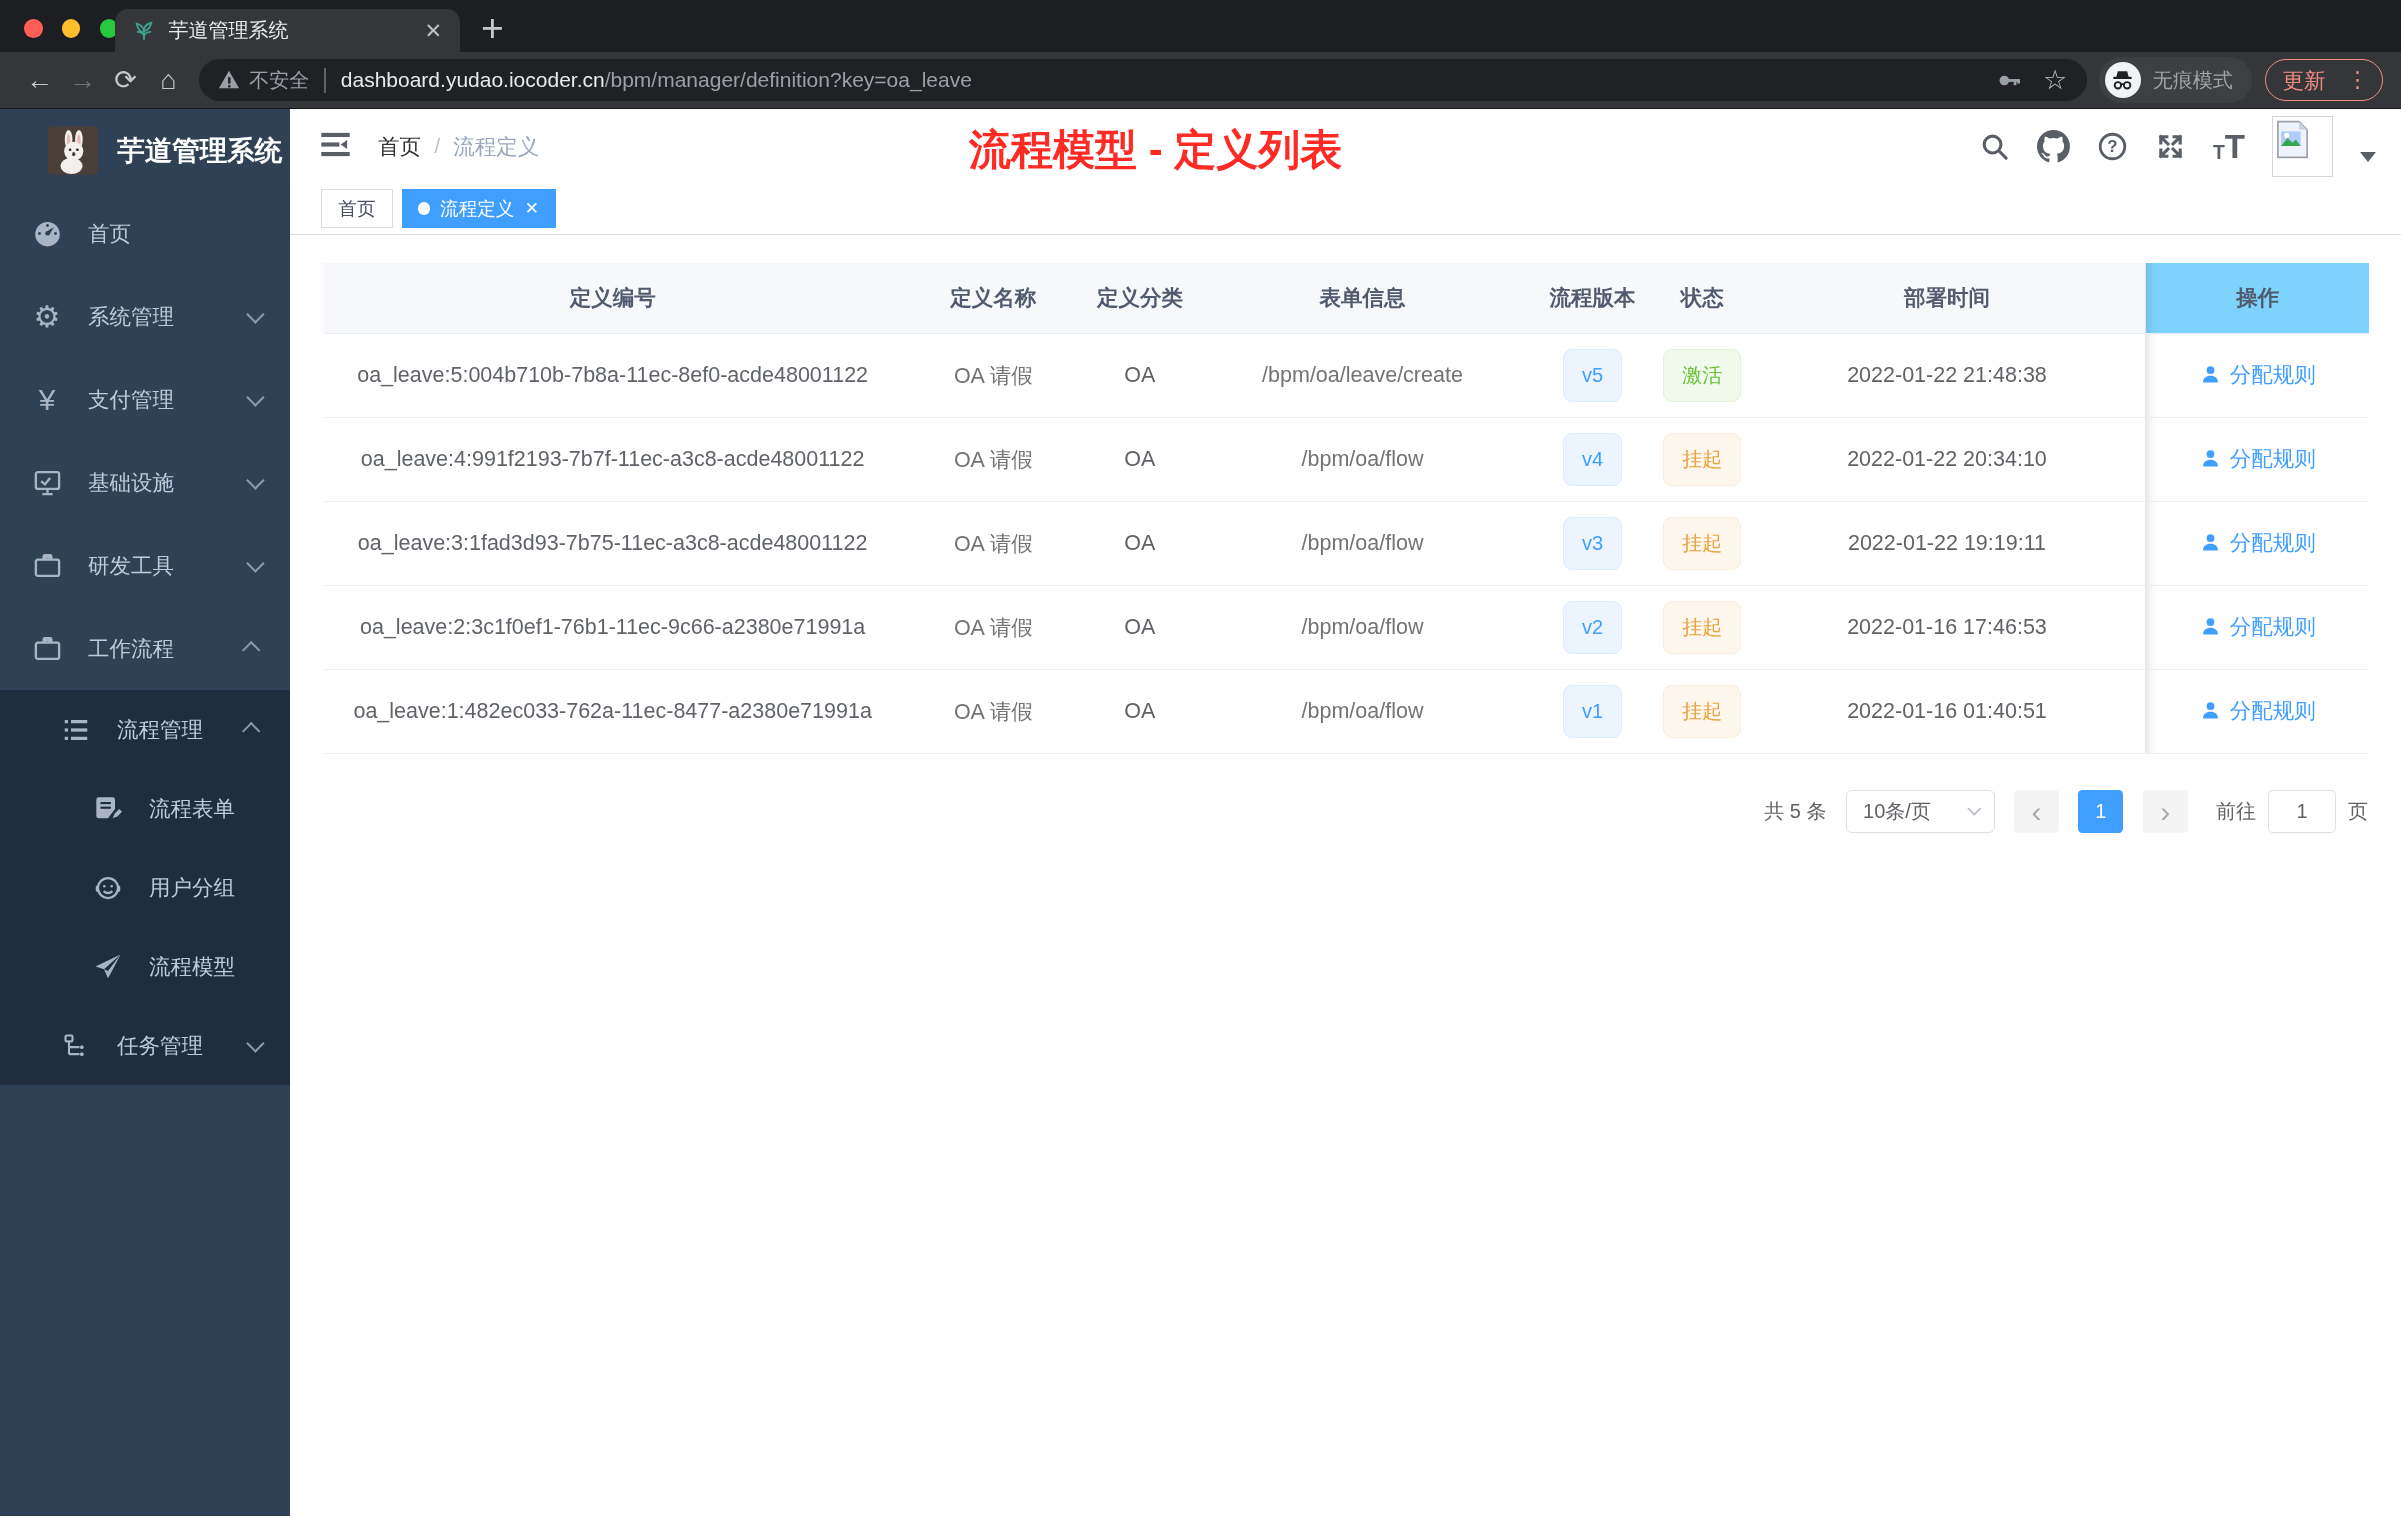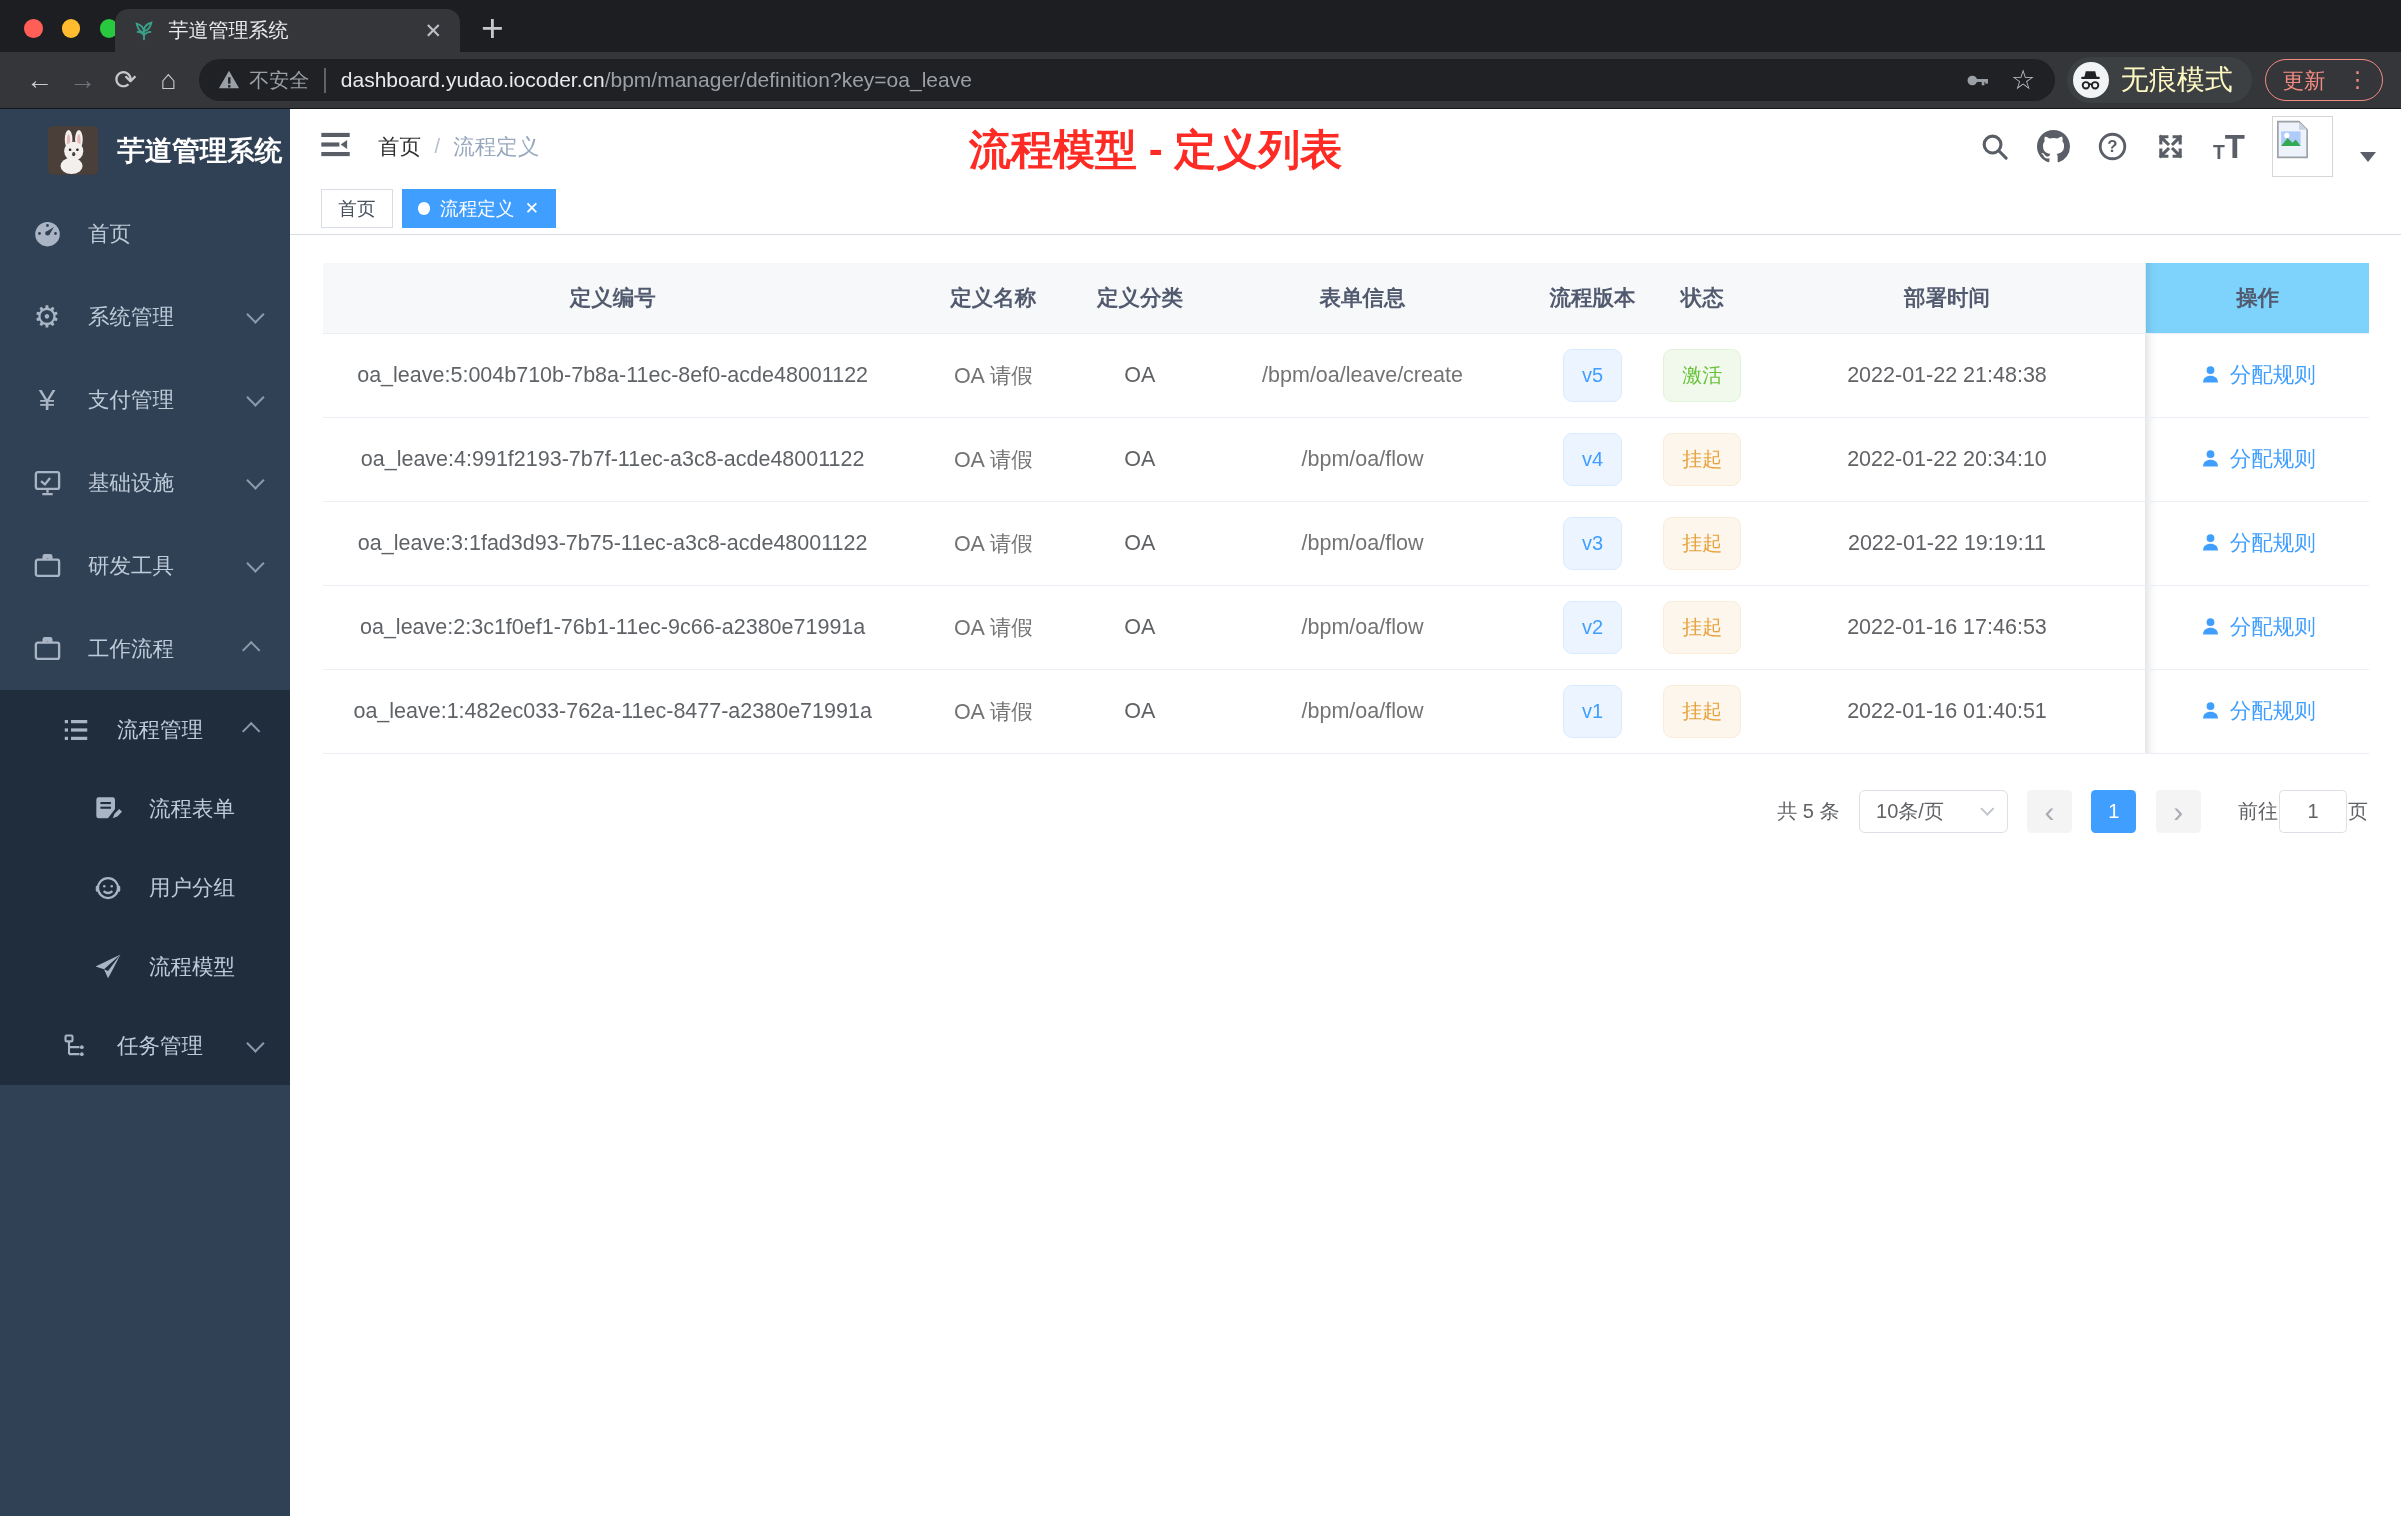--- a/index.html
+++ b/index.html
@@ -27,21 +27,21 @@
   .warn-ico { flex:0 0 auto; margin-right:9px; }
   .sec-label { color:#9aa0a6; font-size:20px; white-space:nowrap; }
   .url-div { width:1.5px; height:25px; background:#5f6368; margin:0 15px; }
   .url-host { color:#e8eaed; font-size:21px; white-space:nowrap; }
   .url-path { color:#9aa0a6; font-size:21px; white-space:nowrap; }
   .pill-right { margin-left:auto; display:flex; align-items:center; gap:22px; }
   .star-ico { color:#bdc1c6; font-size:27px; }
   .incog-badge { flex:0 0 auto; height:46px; background:#3c4043; border-radius:24px; display:flex;
     align-items:center; gap:12px; padding:0 19.3px 0 6px; }
   .incog-circle { width:36px; height:36px; border-radius:50%; background:#f1f3f4; display:flex; align-items:center; justify-content:center; }
-  .incog-label { color:#fef9c3; font-size:28px; white-space:nowrap; }
+  .incog-label { color:#a3a3a3; font-size:20px; white-space:nowrap; }
   .update-btn { flex:0 0 auto; height:42px; border:1.5px solid #f28b82; border-radius:22px; margin-left:13.4px;
     display:flex; align-items:center; gap:21px; padding:0 13.4px 0 16.3px; }
   .update-label { color:#f28b82; font-size:21.5px; white-space:nowrap; }
   .kebab { color:#f28b82; font-size:22px; letter-spacing:0; line-height:1; }
 
   
   .app { display:flex; height:1407px; }
   .sidebar { width:290px; background:#304156; flex:0 0 auto; display:flex; flex-direction:column; }
   .logo-row { height:83px; display:flex; align-items:center; padding-left:48px; gap:19.3px; }
   .logo-img { width:50px; height:49px; border-radius:4.5px; flex:0 0 auto; }
@@ -100,21 +100,21 @@
 
   
   .pagination { margin-top:36px; display:flex; justify-content:flex-end; align-items:center; gap:19.3px; }
   .pg-total { font-size:20px; color:#606266; }
   .pg-size { width:149px; height:43px; border:1.5px solid #dcdfe6; border-radius:6px; display:flex; align-items:center;
     justify-content:space-between; padding:0 16.3px; font-size:20px; color:#606266; background:#fff; cursor:pointer; }
   .pg-size .chev { border-color:#c0c4cc; margin-left:0; transform:rotate(45deg) translateY(-3px); width:10.4px; height:10.4px; }
   .pg-btn { width:45px; height:43px; background:#f4f4f5; border-radius:4.5px; display:flex; align-items:center; justify-content:center;
     color:#a8abb2; font-size:30px; cursor:pointer; }
   .pg-page { width:45px; height:43px; background:#409eff; border-radius:4.5px; color:#fff; font-size:20px; display:flex; align-items:center; justify-content:center; cursor:pointer; }
-  .pg-goto { display:flex; align-items:center; gap:1px; font-size:20px; color:#606266; margin-left:18px; }
+  .pg-goto { display:flex; align-items:center; gap:12px; font-size:20px; color:#606266; margin-left:9px; }
   .goto-input { width:68px; height:43px; border:1.5px solid #dcdfe6; border-radius:4.5px; text-align:center; font-size:20px; color:#606266;
     font-family:"Liberation Sans","DejaVu Sans",sans-serif; outline:none; }
 </style>
 </head>
 <body>
 
 <div class="browser">
   <div class="tab-strip">
     <div class="traffic-lights">
       <span class="tl red"></span>

